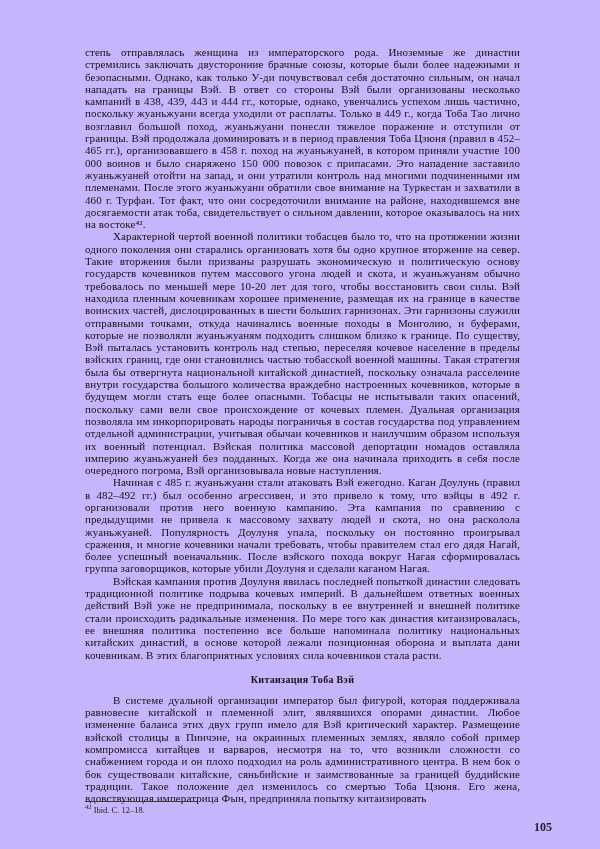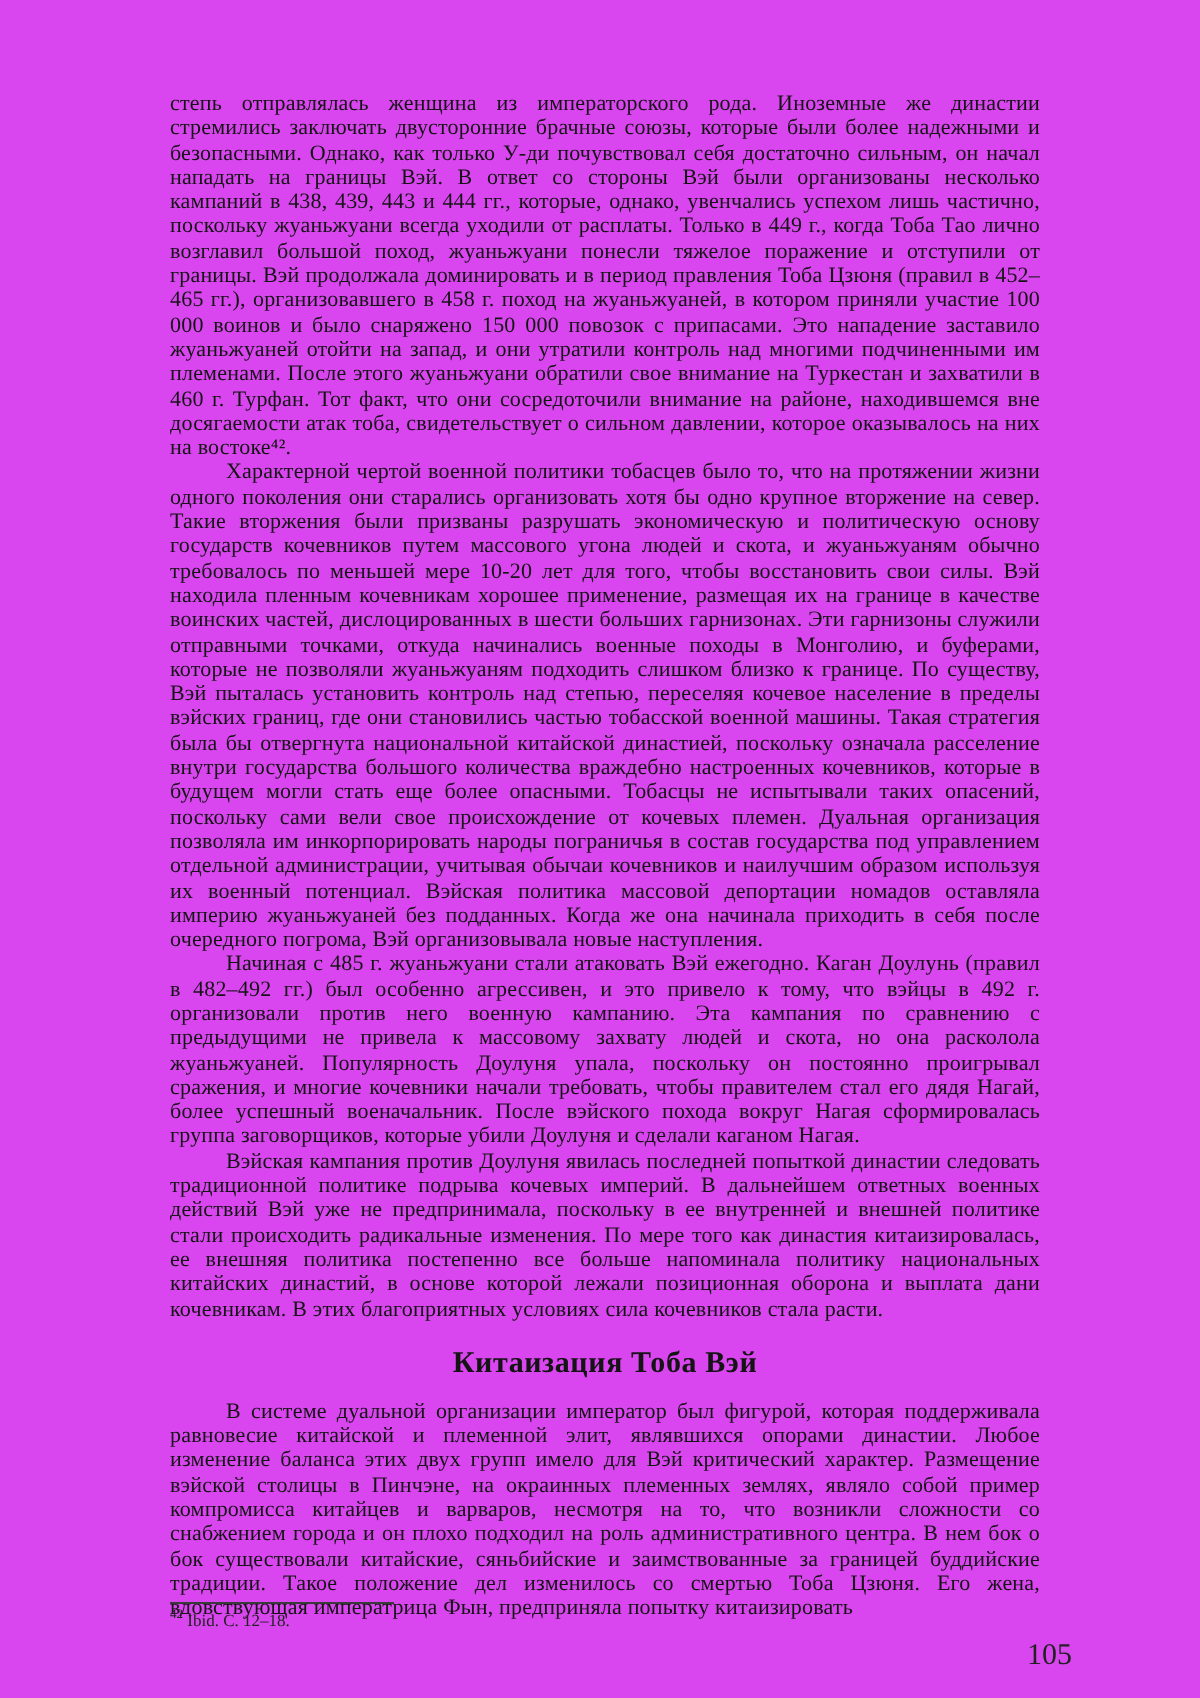--- a/index.html
+++ b/index.html
@@ -4,21 +4,21 @@
 <style>
   html, body {
     margin: 0;
     padding: 0;
     background: #ffffff;
   }
   .page {
     position: relative;
     width: 600px;
     height: 849px;
-    background: #d946ef;
+    background: #c4b5fd;
     box-sizing: border-box;
     padding: 46px 80px 0 85px;
     font-family: "Liberation Serif", "DejaVu Serif", serif;
     color: #141414;
     overflow: hidden;
   }
   .text-block {
     width: 435px;
   }
   .para {
@@ -28,21 +28,21 @@
     text-align: justify;
     text-indent: 28px;
     letter-spacing: 0.1px;
   }
   .para.no-indent {
     text-indent: 0;
   }
   .section-heading {
     margin: 13px 0 9px 0;
     text-align: center;
-    font-size: 15px;
+    font-size: 10px;
     font-weight: bold;
     letter-spacing: 0.3px;
   }
   .footnote-area {
     position: absolute;
     left: 85px;
     top: 801px;
     width: 435px;
   }
   .footnote-rule {
@@ -57,24 +57,25 @@
     line-height: 10px;
     color: #222;
   }
   .footnote sup {
     font-size: 6.5px;
     vertical-align: super;
     line-height: 0;
   }
   .page-number {
     position: absolute;
-    right: 64px;
+    right: 48px;
     top: 820px;
-    font-size: 15px;
+    font-size: 12px;
     color: #222;
+    font-weight: bold;
   }
 </style>
 </head>
 <body>
 
 <div class="page">
 
   <div class="text-block">
     <p class="para no-indent">степь отправлялась женщина из императорского рода. Иноземные же династии стремились заключать двусторонние брачные союзы, которые были более надежными и безопасными. Однако, как только У-ди почувствовал себя достаточно сильным, он начал нападать на границы Вэй. В ответ со стороны Вэй были организованы несколько кампаний в 438, 439, 443 и 444 гг., которые, однако, увенчались успехом лишь частично, поскольку жуаньжуани всегда уходили от расплаты. Только в 449 г., когда Тоба Тао лично возглавил большой поход, жуаньжуани понесли тяжелое поражение и отступили от границы. Вэй продолжала доминировать и в период правления Тоба Цзюня (правил в 452–465 гг.), организовавшего в 458 г. поход на жуаньжуаней, в котором приняли участие 100 000 воинов и было снаряжено 150 000 повозок с припасами. Это нападение заставило жуаньжуаней отойти на запад, и они утратили контроль над многими подчиненными им племенами. После этого жуаньжуани обратили свое внимание на Туркестан и захватили в 460 г. Турфан. Тот факт, что они сосредоточили внимание на районе, находившемся вне досягаемости атак тоба, свидетельствует о сильном давлении, которое оказывалось на них на востоке⁴².</p>
 

